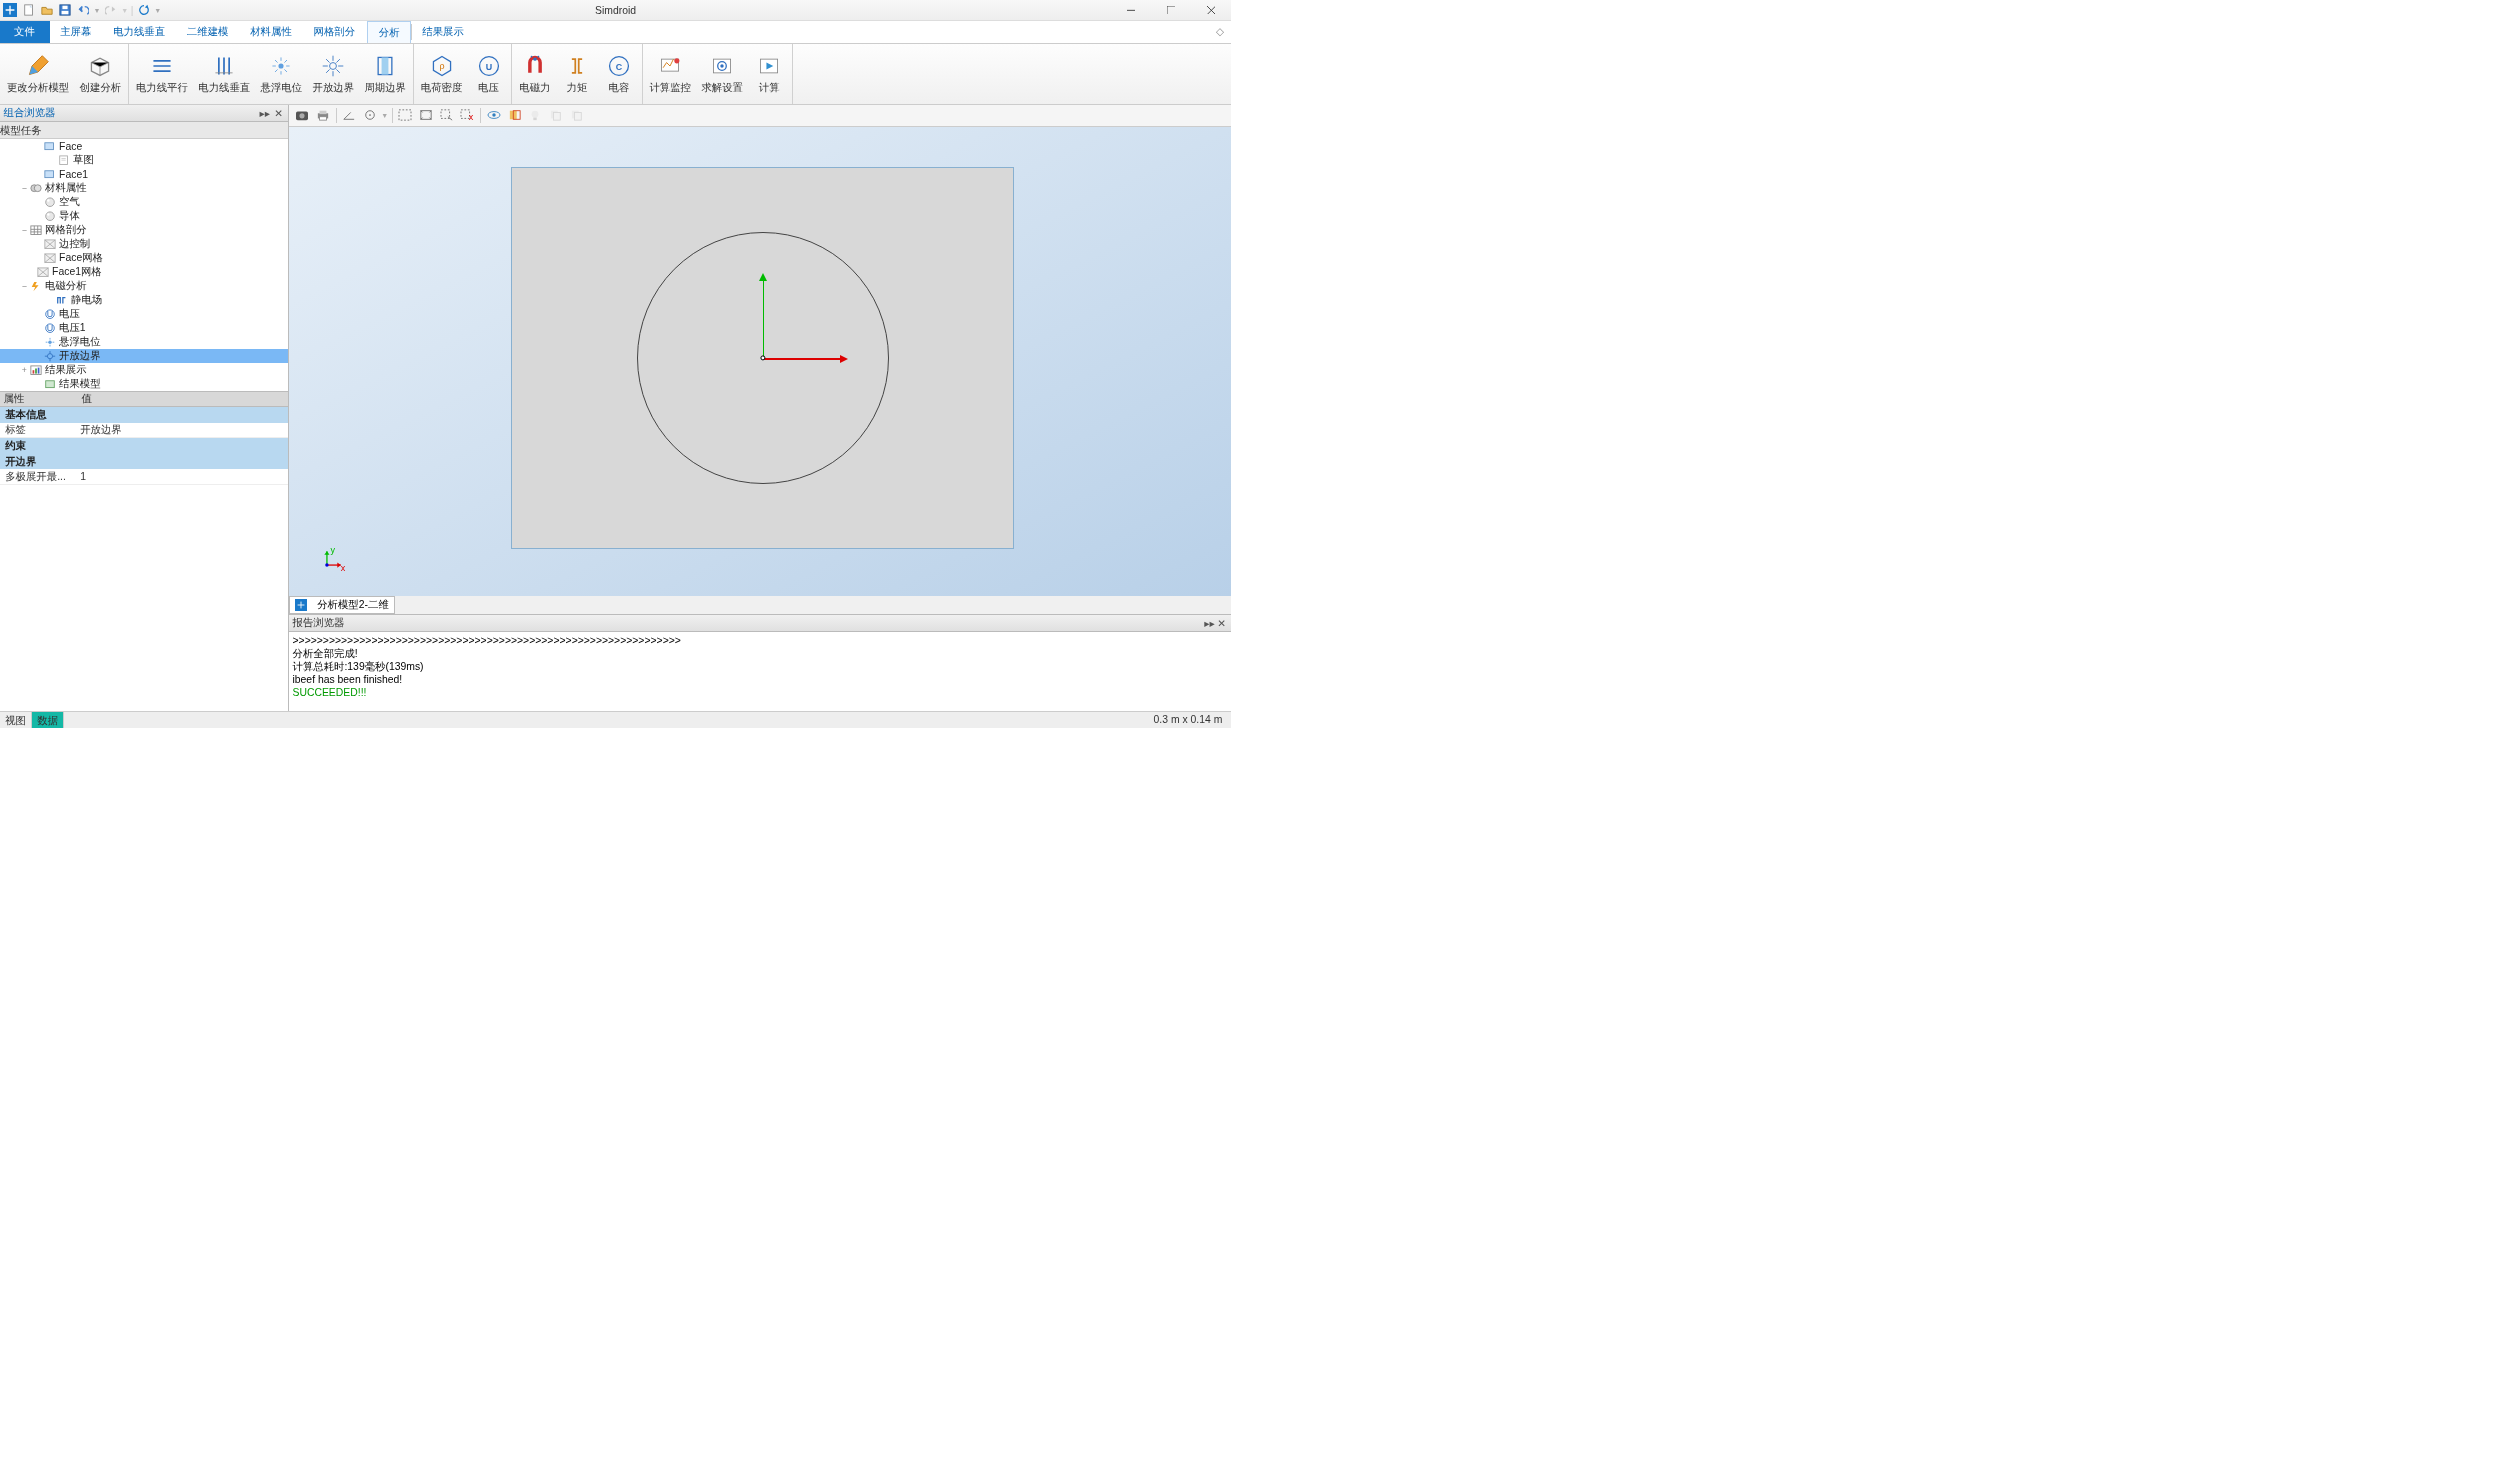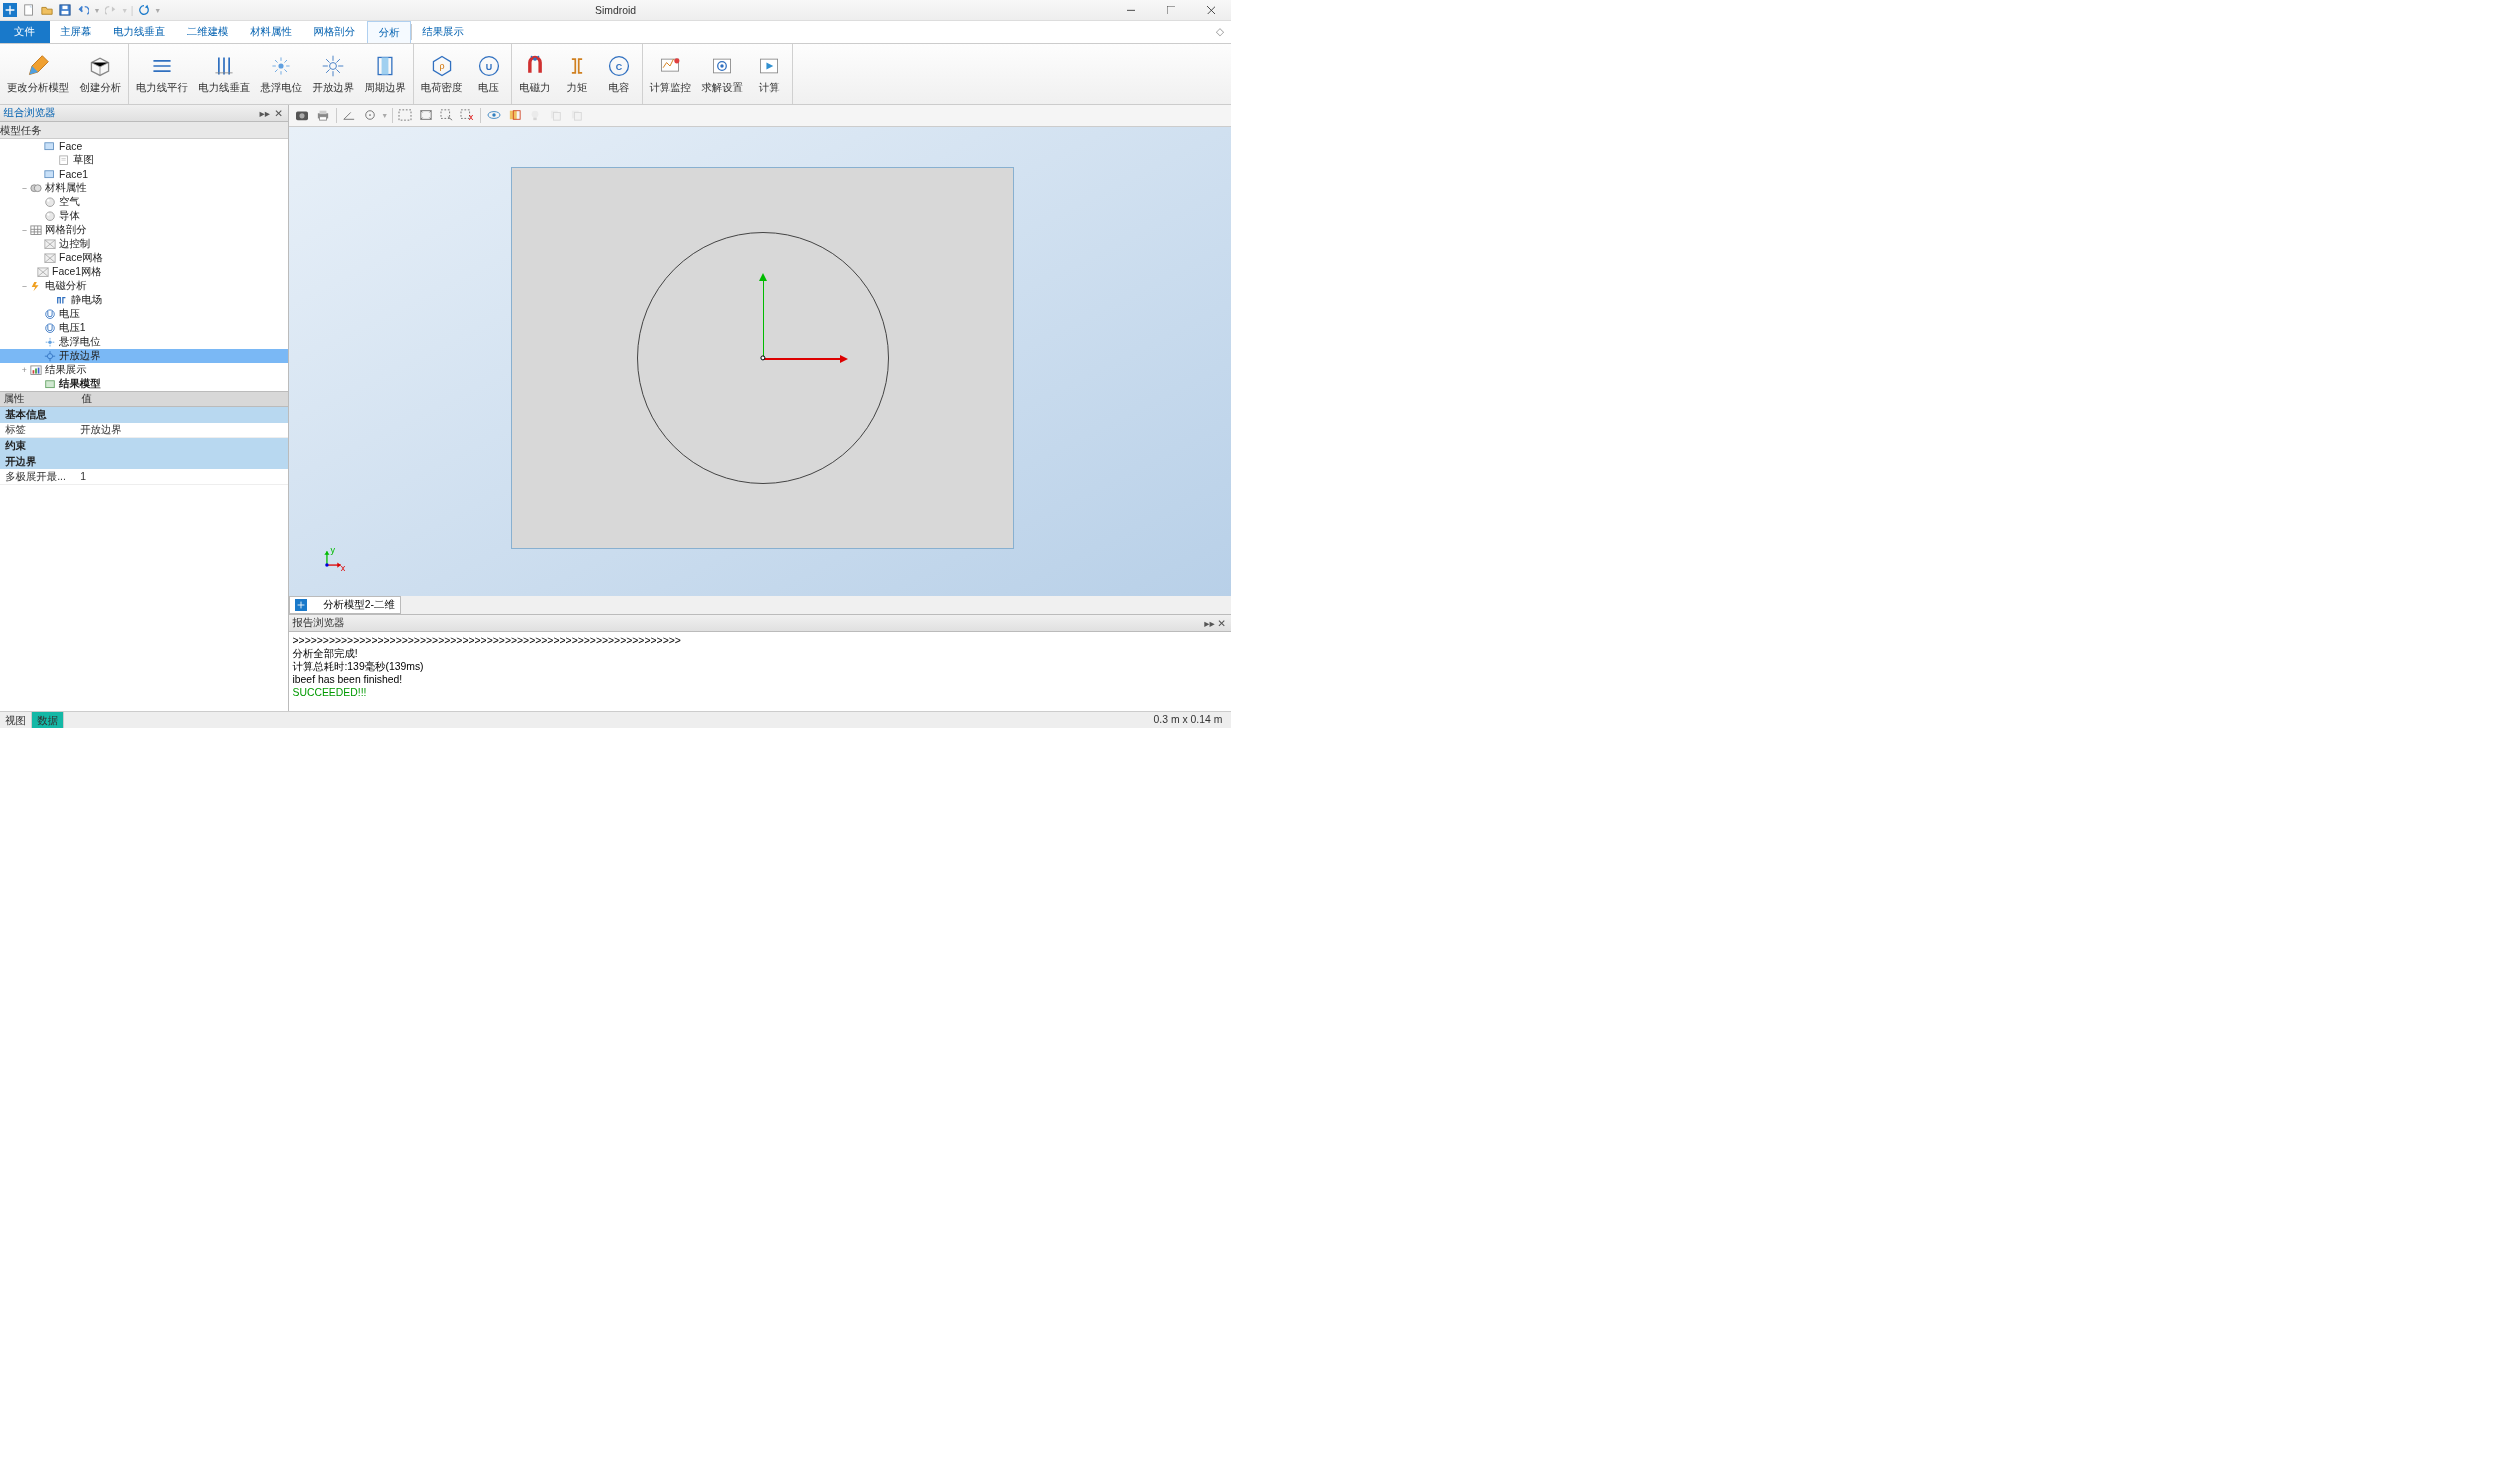--- a/index.html
+++ b/index.html
@@ -26,21 +26,21 @@
 .panel-header .spacer{flex:1}
 .panel-controls{display:flex;gap:1.7px}
 .panel-ctrl{width:12px;height:12px;cursor:pointer;color:#555;display:flex;align-items:center;justify-content:center}
 .tree-header{height:17.4px;background:#e8e8e8;padding-left:0;line-height:17.4px;color:#333;border-bottom:0.9px solid #ccc}
 .tree{flex:0 0 252px;overflow:auto;background:#fff}
 .tree-node{display:flex;align-items:center;height:14px;padding-left:3.5px;cursor:pointer;white-space:nowrap}
 .tree-node.selected{background:#7ab8f5}
 .tree-toggle{width:10.4px;text-align:center;color:#888;font-size:8.7px}
 .tree-icon{width:14px;height:12px;display:flex;align-items:center;justify-content:center;margin-right:1.7px}
 .tree-label{color:#222}
-.tree-node.bold .tree-label{font-weight:bold}
+.tree-node.bold .tree-label{font-weight:normal}
 .prop-header{height:15.6px;background:#d8d8d8;display:flex;padding:0 3.5px;border-top:0.9px solid #bbb;border-bottom:0.9px solid #bbb}
 .prop-header span{color:#333}
 .prop-header span:first-child{width:78px}
 .prop-section{height:15.6px;background:#b8d8f0;padding-left:5.2px;line-height:15.6px;color:#222;font-weight:bold}
 .prop-row{height:15.6px;display:flex;padding-left:5.2px;align-items:center;border-bottom:0.9px solid #eee}
 .prop-row .k{width:75px;color:#333}
 .prop-row .v{color:#333}
 .right-area{flex:1;display:flex;flex-direction:column;background:#fff}
 .view-toolbar{height:22.6px;background:#f5f5f5;display:flex;align-items:center;gap:1.7px;padding:0 3.5px;border-bottom:0.9px solid #ccc}
 .vt-btn{width:19px;height:19px;display:flex;align-items:center;justify-content:center;cursor:pointer}
@@ -48,21 +48,21 @@
 .viewport{flex:1;background:linear-gradient(to bottom right,#e8f0f8,#b8d0e8);position:relative;overflow:hidden}
 .model-box{position:absolute;left:222px;top:40px;width:503px;height:382px;background:#d8d8d8;border:0.9px solid #88b0d0}
 .circle{position:absolute;left:50%;top:50%;width:252px;height:252px;border:0.9px solid #444;border-radius:50%;transform:translate(-50%,-50%)}
 .axis-origin{position:absolute;left:50%;top:50%;width:5.2px;height:5.2px;background:#fff;border:0.9px solid #000;border-radius:50%;transform:translate(-50%,-50%)}
 .arrow-x{position:absolute;left:50%;top:50%;width:78px;height:1.7px;background:#d00}
 .arrow-x:after{content:"";position:absolute;right:-7px;top:-3.5px;border-left:8.7px solid #d00;border-top:4.3px solid transparent;border-bottom:4.3px solid transparent}
 .arrow-y{position:absolute;left:50%;top:50%;width:1.7px;height:78px;background:#0b0;transform:translateY(-100%)}
 .arrow-y:after{content:"";position:absolute;top:-7px;left:-3.5px;border-bottom:8.7px solid #0b0;border-left:4.3px solid transparent;border-right:4.3px solid transparent}
 .triad{position:absolute;left:31px;bottom:24px;width:26px;height:26px}
 .view-tab{height:17.4px;background:#f0f0f0;display:flex;align-items:center}
-.view-tab-item{background:#fff;border:0.9px solid #bbb;padding:0.9px 5.2px;display:flex;align-items:center;gap:16px}
+.view-tab-item{background:#fff;border:0.9px solid #bbb;padding:0.9px 5.2px;display:flex;align-items:center;gap:10px}
 .report-panel{flex:0 0 97px;display:flex;flex-direction:column;border-top:0.9px solid #bbb}
 .report-header{height:17.4px;background:linear-gradient(#f0f0f0,#e0e0e0);display:flex;align-items:center;padding:0 3.5px;color:#333;border-bottom:0.9px solid #bbb}
 .report-body{flex:1;background:#fff;padding:1.7px 3.5px;font-family:Consolas,monospace;font-size:10.4px;line-height:13px;overflow:hidden}
 .report-body .green{color:#090}
 .statusbar{height:17.4px;background:#eee;border-top:0.9px solid #ccc;display:flex;align-items:center}
 .status-tabs{display:flex;height:100%}
 .status-tab{padding:0 5.2px;line-height:17.4px;border-right:0.9px solid #ccc;color:#333}
 .status-tab.active{background:#14b8a6}
 .status-right{margin-left:auto;padding-right:8.7px;color:#333}
 svg{display:block}

